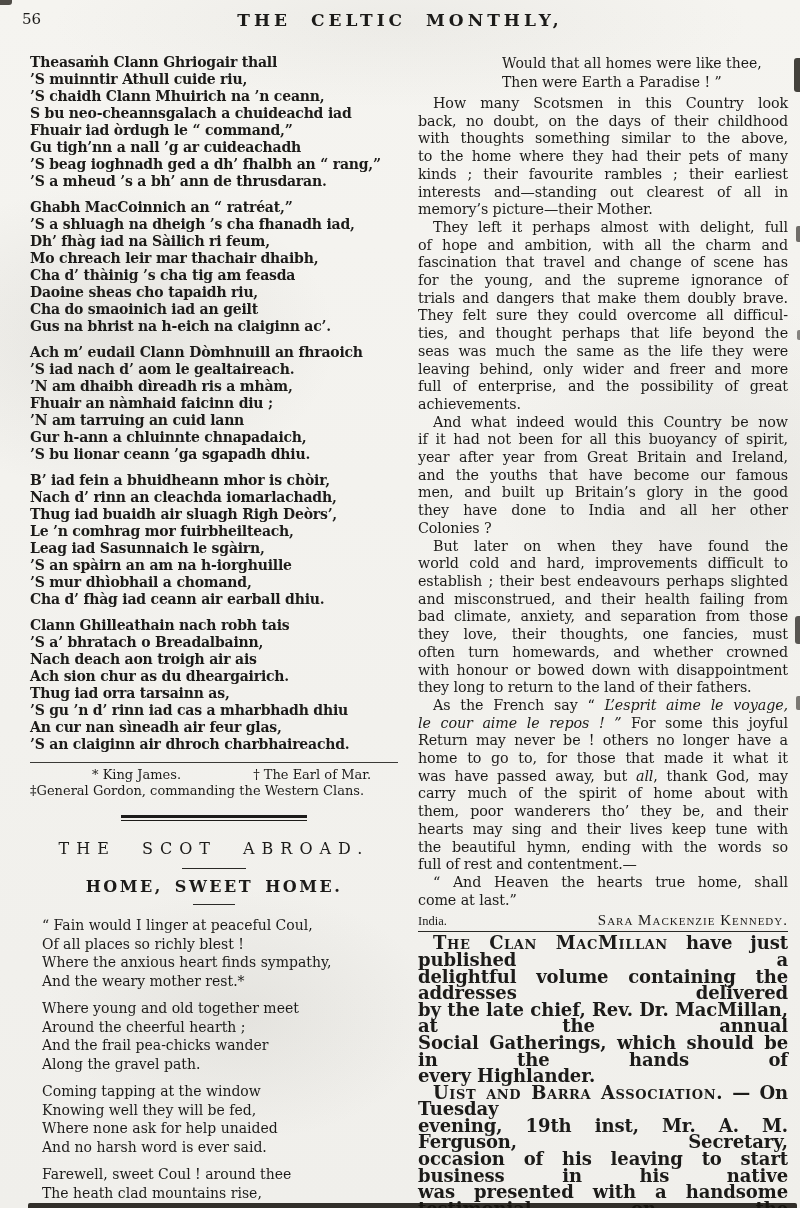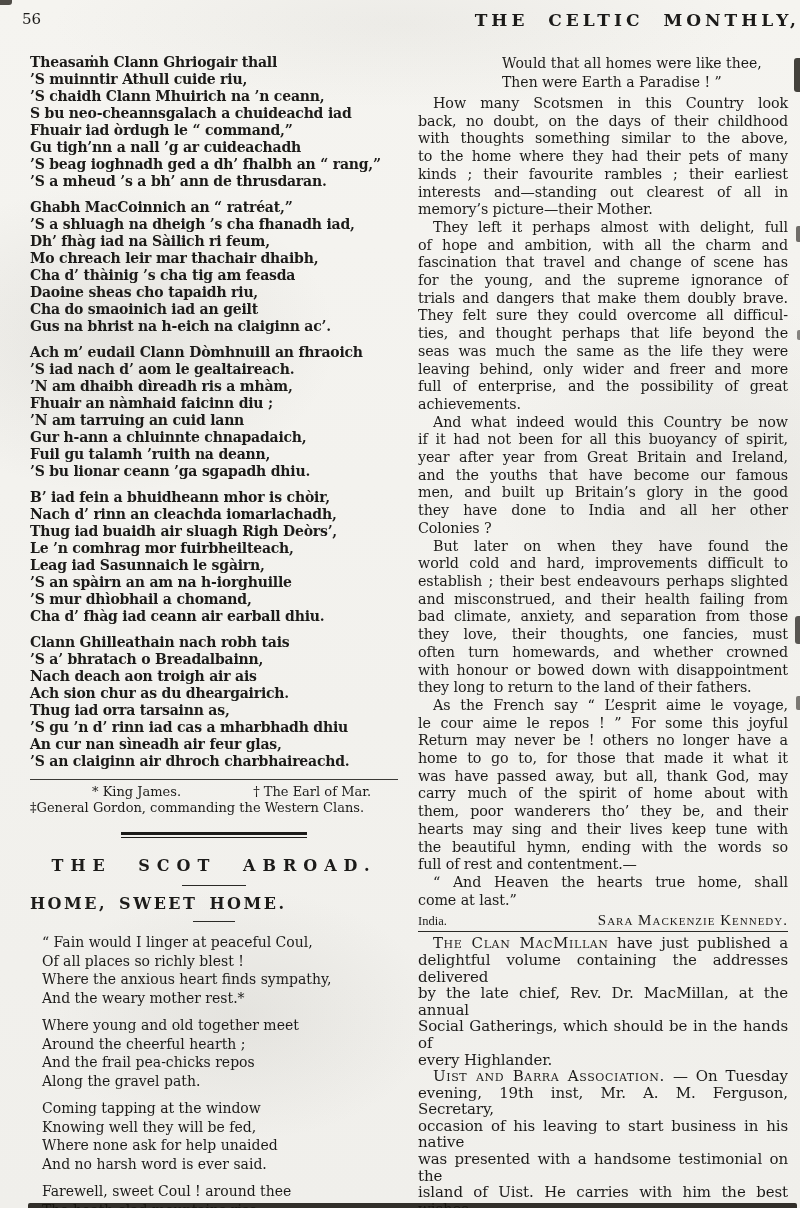--- a/index.html
+++ b/index.html
@@ -10,59 +10,59 @@
     font-family:"DejaVu Serif","Liberation Serif",serif;
     background:
       radial-gradient(ellipse 320px 220px at 14% 28%, rgba(150,148,140,.16), transparent 70%),
       radial-gradient(ellipse 280px 180px at 30% 84%, rgba(150,148,140,.14), transparent 70%),
       radial-gradient(ellipse 320px 260px at 90% 40%, rgba(150,148,140,.12), transparent 70%),
       radial-gradient(ellipse 500px 120px at 50% 2%, rgba(160,158,150,.10), transparent 70%),
       linear-gradient(#f5f4f0, #f0efeb);
   }
   .page-number { position:absolute; left:22px; top:10px; font-size:15px; }
   .journal-title {
-    text-align:right; padding-top:10px; font-size:17px; font-weight:bold;
+    text-align:center; padding-top:10px; font-size:17px; font-weight:bold;
     letter-spacing:4px; word-spacing:10px;
   }
   .columns { position:absolute; top:54px; left:30px; right:12px; display:flex; gap:20px; }
   .col-left  { width:368px; }
   .col-right { flex:1; min-width:0; }
 
   
   .gaelic { margin-bottom:4px; }
   .gaelic .stanza { margin-bottom:9px; }
   .gaelic .line { font-weight:bold; font-size:14px; line-height:17px; letter-spacing:-0.2px; white-space:nowrap; }
 
   
   .footnote-block { border-top:1px solid #3a3936; margin-top:4px; padding-top:4px; font-size:13px; line-height:16px; }
   .fn-row { display:flex; }
   .fn-left { margin-left:62px; }
   .fn-right { margin-left:72px; }
 
   .double-rule { width:186px; margin:16px auto 0; height:6px; border-top:3px solid #1c1b19; border-bottom:1.5px solid #1c1b19; }
 
-  .section-title { text-align:center; margin-top:18px; font-size:16px; font-weight:bold; letter-spacing:7px; word-spacing:14px; }
+  .section-title { text-align:center; margin-top:18px; font-size:16px; font-weight:normal; letter-spacing:7px; word-spacing:14px; }
   .rule-sm { width:64px; margin:10px auto 8px; border-top:1.5px solid #2a2926; }
-  .article-title { text-align:left; font-size:16px; letter-spacing:2.5px; word-spacing:4px; }
+  .article-title { text-align:center; font-size:16px; letter-spacing:2.5px; word-spacing:4px; }
   .rule-xs { width:42px; margin:8px auto 11px; border-top:1px solid #2a2926; }
 
   
   .epoem .stanza { margin-bottom:9px; }
   .epoem .line { font-size:14px; line-height:18.5px; padding-left:12px; white-space:nowrap; }
 
   
   .poem-end { margin-bottom:3px; }
   .poem-end .line { font-size:14px; line-height:19px; margin-left:84px; white-space:nowrap; }
 
   .jpara .line { font-size:14.3px; line-height:17.7px; letter-spacing:-0.1px; text-align:justify; text-align-last:justify; }
   .jpara .line:last-child { text-align-last:left; }
   .jpara .line:first-child { text-indent:15px; }
-  .small .line { font-size:15px; line-height:16.6px; }
-
-  .i  { }
+  .small .line { font-size:18px; line-height:16.6px;font-weight:bold; }
+
+  .i  { font-style:italic; }
   .sc { font-variant:small-caps; letter-spacing:.6px; }
 
   .sig { display:flex; align-items:baseline; margin:3px 0 2px;font-family:Liberation Serif, serif; }
   .sig-place { font-size:12.5px; }
   .sig-name  { flex:1; text-align:right; font-size:15px; font-variant:small-caps; letter-spacing:1px; }
   .col-rule { border-top:1.5px solid #2a2926; margin:1px 0 3px; }
 
   
   .mark { position:absolute; background:#17140f; }
   .mark-topleft { left:0; top:0; width:12px; height:5px; opacity:.75; border-radius:0 0 3px 0; }
@@ -106,21 +106,20 @@
             <div class="line">Cha do smaoinich iad an geilt</div>
             <div class="line">Gus na bhrist na h-eich na claiginn ac’.</div>
           </div>
         <div class="stanza">
             <div class="line">Ach m’ eudail Clann Dòmhnuill an fhraoich</div>
             <div class="line">’S iad nach d’ aom le gealtaireach.</div>
             <div class="line">’N am dhaibh dìreadh ris a mhàm,</div>
             <div class="line">Fhuair an nàmhaid faicinn diu ;</div>
             <div class="line">’N am tarruing an cuid lann</div>
             <div class="line">Gur h-ann a chluinnte chnapadaich,</div>
-            <div class="line">Fuil gu talamh ’ruith na deann,</div>
             <div class="line">’S bu lionar ceann ’ga sgapadh dhiu.</div>
           </div>
         <div class="stanza">
             <div class="line">B’ iad fein a bhuidheann mhor is chòir,</div>
             <div class="line">Nach d’ rinn an cleachda iomarlachadh,</div>
             <div class="line">Thug iad buaidh air sluagh Righ Deòrs’,</div>
             <div class="line">Le ’n comhrag mor fuirbheilteach,</div>
             <div class="line">Leag iad Sasunnaich le sgàirn,</div>
             <div class="line">’S an spàirn an am na h-iorghuille</div>
             <div class="line">’S mur dhìobhail a chomand,</div>
@@ -156,21 +155,21 @@
       <div class="epoem">
         <div class="stanza">
             <div class="line">“ Fain would I linger at peaceful Coul,</div>
             <div class="line">Of all places so richly blest !</div>
             <div class="line">Where the anxious heart finds sympathy,</div>
             <div class="line">And the weary mother rest.*</div>
           </div>
         <div class="stanza">
             <div class="line">Where young and old together meet</div>
             <div class="line">Around the cheerful hearth ;</div>
-            <div class="line">And the frail pea-chicks repos</div>
+            <div class="line">And the frail pea-chicks wander</div>
             <div class="line">Along the gravel path.</div>
           </div>
         <div class="stanza">
             <div class="line">Coming tapping at the window</div>
             <div class="line">Knowing well they will be fed,</div>
             <div class="line">Where none ask for help unaided</div>
             <div class="line">And no harsh word is ever said.</div>
           </div>
         <div class="stanza">
             <div class="line">Farewell, sweet Coul !  around thee</div>

